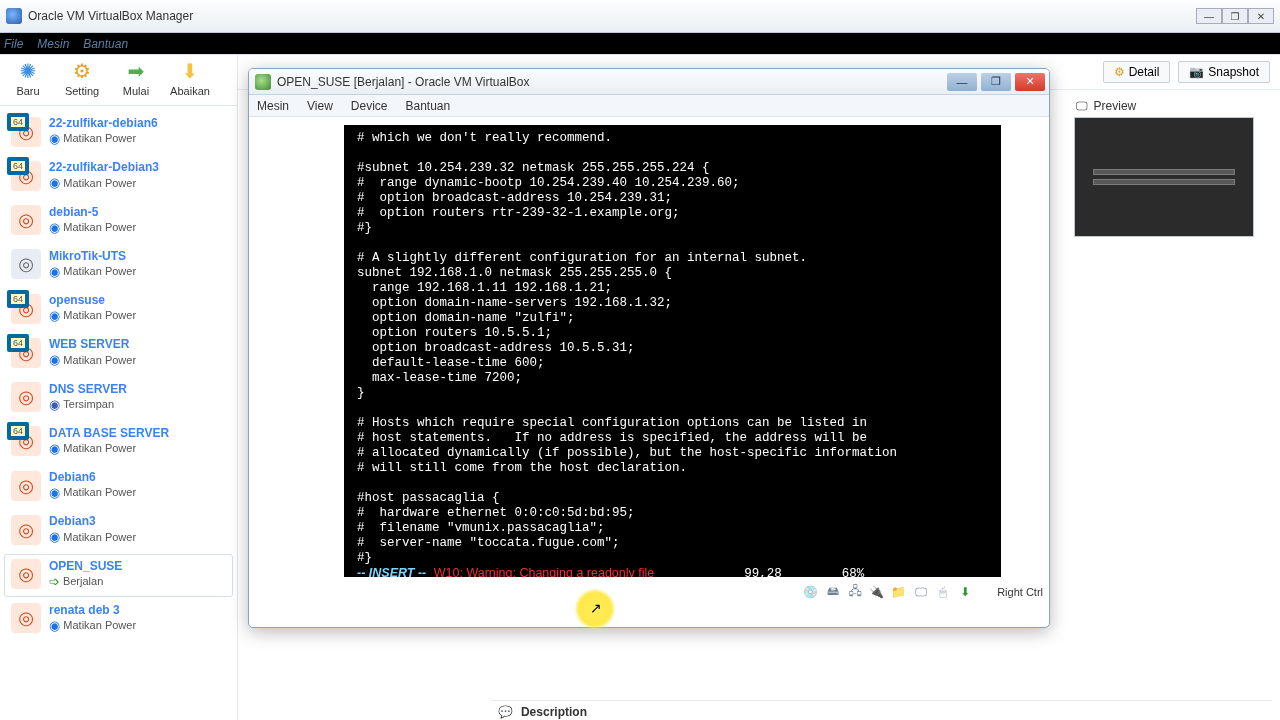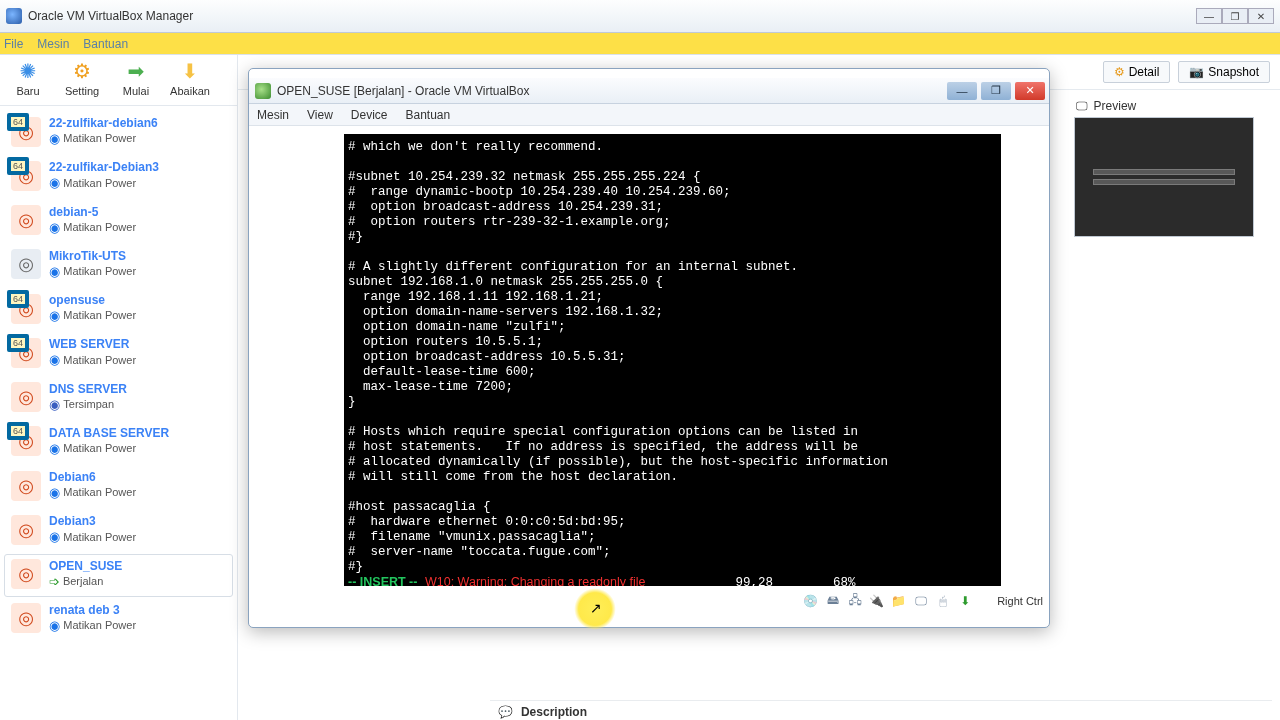--- a/index.html
+++ b/index.html
@@ -4,21 +4,21 @@
 <style>
 * { margin:0; padding:0; box-sizing:border-box; font-family:"Segoe UI",Tahoma,sans-serif; }
 body { background:#fff; width:1280px; height:720px; overflow:hidden; position:relative; }
 
 
 .outer-titlebar { height:15px; background:linear-gradient(#fdfefe,#e9eff5); border-bottom:1px solid #c0c9d6; display:flex; align-items:center; padding:16px 6px; }
 .outer-titlebar .app-icon { width:16px; height:16px; background:radial-gradient(circle at 40% 40%,#7bb5ff,#2a5ca8); border-radius:3px; margin-right:6px; }
 .outer-titlebar .title { font-size:12px; color:#333; }
 .outer-titlebar .win-ctrls { margin-left:auto; display:flex; gap:0; }
 .outer-titlebar .win-btn { width:26px; height:16px; border:1px solid #aab; background:#e9eef5; font-size:10px; display:flex; align-items:center; justify-content:center; color:#444;}
-.outer-menubar { height:22px; background:#fde047; border-bottom:1px solid #dbe2ea; display:flex; align-items:center; padding:0 4px; gap:14px; font-size:12px; color:#5a7fa6; }
+.outer-menubar { height:22px; background:#000000; border-bottom:1px solid #dbe2ea; display:flex; align-items:center; padding:0 4px; gap:14px; font-size:12px; color:#5a7fa6;font-style:italic; }
 
 
 .main { display:flex; height:calc(720px - 46px); }
 .toolbar { display:flex; gap:10px; padding:2px 6px 8px 6px; border-bottom:1px solid #e3e8ee; }
 .tbtn { display:flex; flex-direction:column; align-items:center; font-size:11px; color:#333; width:44px; cursor:pointer;}
 .tbtn .ic { width:28px; height:28px; display:flex; align-items:center; justify-content:center; font-size:20px;}
 .tbtn .ic.blue{ color:#3a8ee6;} .tbtn .ic.orange{color:#f0a020;} .tbtn .ic.green{color:#4caf50;} .tbtn .ic.ylw{color:#f6c244;}
 
 .left { width:238px; background:#fff; border-right:1px solid #e3e8ee; display:flex; flex-direction:column; }
 .vm-list{ overflow:auto; flex:1; padding:4px 0;}
@@ -47,32 +47,32 @@
 .preview-panel .thumb{ width:180px; height:120px; background:#2b2b2b; border:1px solid #bfc8d2; display:flex; flex-direction:column; justify-content:center; gap:4px; padding:18px;}
 .preview-panel .thumb .bar{ height:6px; background:#585858; border:1px solid #7a7a7a;}
 
 .bottom-info{ position:absolute; left:252px; right:8px; bottom:6px; font-size:12px; color:#333;}
 .bottom-info .row{ padding:4px 8px; border-top:1px solid #e9ecef; display:flex; align-items:center; gap:8px;}
 .bottom-info .row.none{ color:#777; font-style:italic; border-top:none;}
 .bottom-info .desc-ic{ color:#2e9b2e;}
 
 
 .vm-window{ position:absolute; left:248px; top:68px; width:802px; height:560px; background:#fff; border:1px solid #8aa3bf; border-radius:5px; box-shadow:0 4px 18px rgba(0,0,0,.28); overflow:hidden;}
-.vm-titlebar{ height:26px; background:linear-gradient(#fbfcfe,#e9eff6); display:flex; align-items:center; padding:0 4px 0 6px; border-bottom:1px solid #c7d2df;margin-top:9px;}
+.vm-titlebar{ height:26px; background:linear-gradient(#fbfcfe,#e9eff6); display:flex; align-items:center; padding:0 4px 0 6px; border-bottom:1px solid #c7d2df;}
 .vm-titlebar .ic{ width:16px; height:16px; background:radial-gradient(circle at 40% 40%,#a8e08a,#3a8b2e); border-radius:3px; margin-right:6px;}
 .vm-titlebar .t{ font-size:12px; color:#333;}
 .vm-titlebar .ctrls{ margin-left:auto; display:flex; gap:4px;}
 .vm-titlebar .cbtn{ width:30px; height:18px; border-radius:2px; font-size:11px; display:flex; align-items:center; justify-content:center; color:#fff; cursor:pointer;}
 .vm-titlebar .cbtn.min{ background:linear-gradient(#bcd0e6,#8fb1d5); color:#234;}
 .vm-titlebar .cbtn.max{ background:linear-gradient(#bcd0e6,#8fb1d5); color:#234;}
 .vm-titlebar .cbtn.close{ background:linear-gradient(#f0746b,#d13a2a);}
 .vm-menubar{ height:22px; background:#f3f6fa; border-bottom:1px solid #dde3ea; display:flex; align-items:center; padding:0 8px; gap:18px; font-size:12px; color:#333;}
 
-.console{ background:#000; color:#fff; font-family:"Courier New",monospace; font-size:12.5px; line-height:15px; padding:6px 4px; margin:8px 48px 4px 95px; height:452px; overflow:hidden; white-space:pre; }
-.console .bold{ font-weight:bold; color:#22c55e;}
+.console{ background:#000; color:#fff; font-family:"Courier New",monospace; font-size:12.5px; line-height:15px; padding:6px 13px; margin:8px 48px 4px 95px; height:452px; overflow:hidden; white-space:pre; }
+.console .bold{ font-weight:bold; color:#7dd3fc;font-style:italic;}
 .console .red{ color:#f03030;}
 
 .vm-status{ height:22px; display:flex; align-items:center; justify-content:flex-end; padding:0 6px; gap:6px; font-size:11px; color:#333;}
 .vm-status .sic{ width:16px; height:16px; display:flex; align-items:center; justify-content:center; font-size:12px; color:#6b7f96;}
 .vm-status .host{ margin-left:18px;}
 
 
 .cursor-hl{ position:absolute; left:574px; top:588px; width:42px; height:42px; background:radial-gradient(circle,#ffee58 0%,#ffe94a 55%,rgba(255,233,74,0) 70%); border-radius:50%; pointer-events:none;}
 .cursor-hl::after{ content:"↖"; position:absolute; left:16px; top:12px; font-size:14px; color:#000; transform:scaleX(-1);}
 </style>

